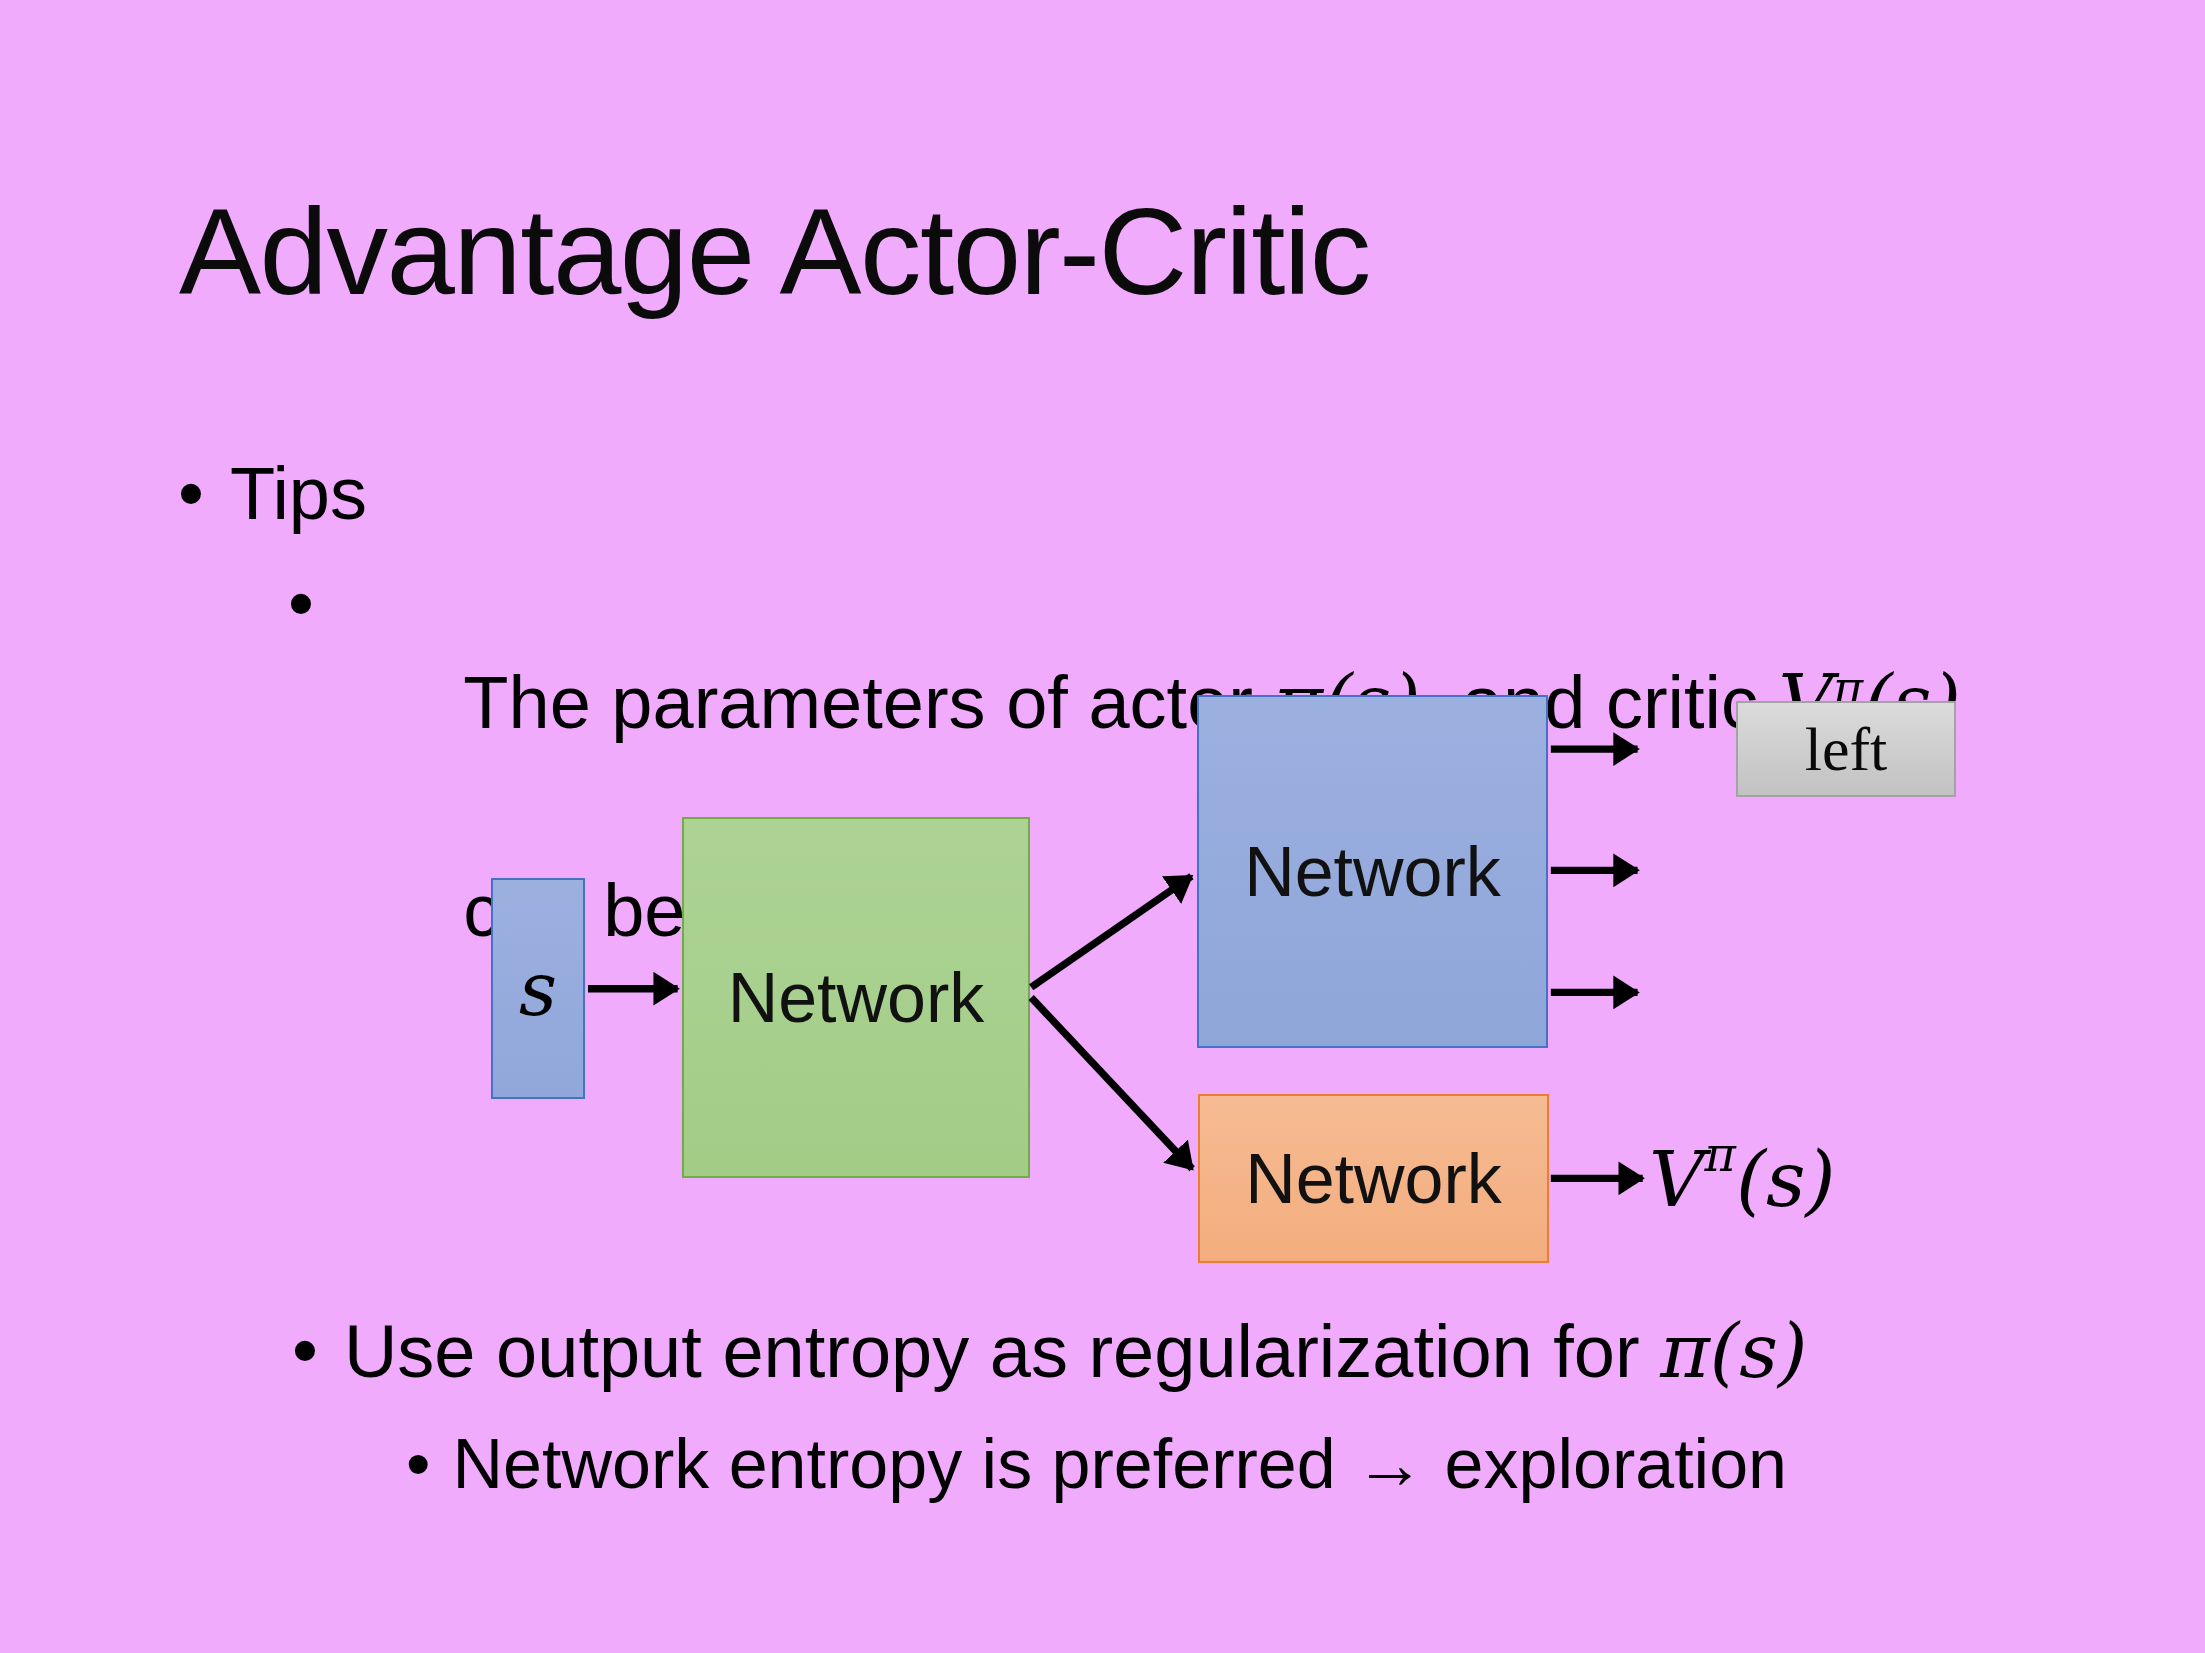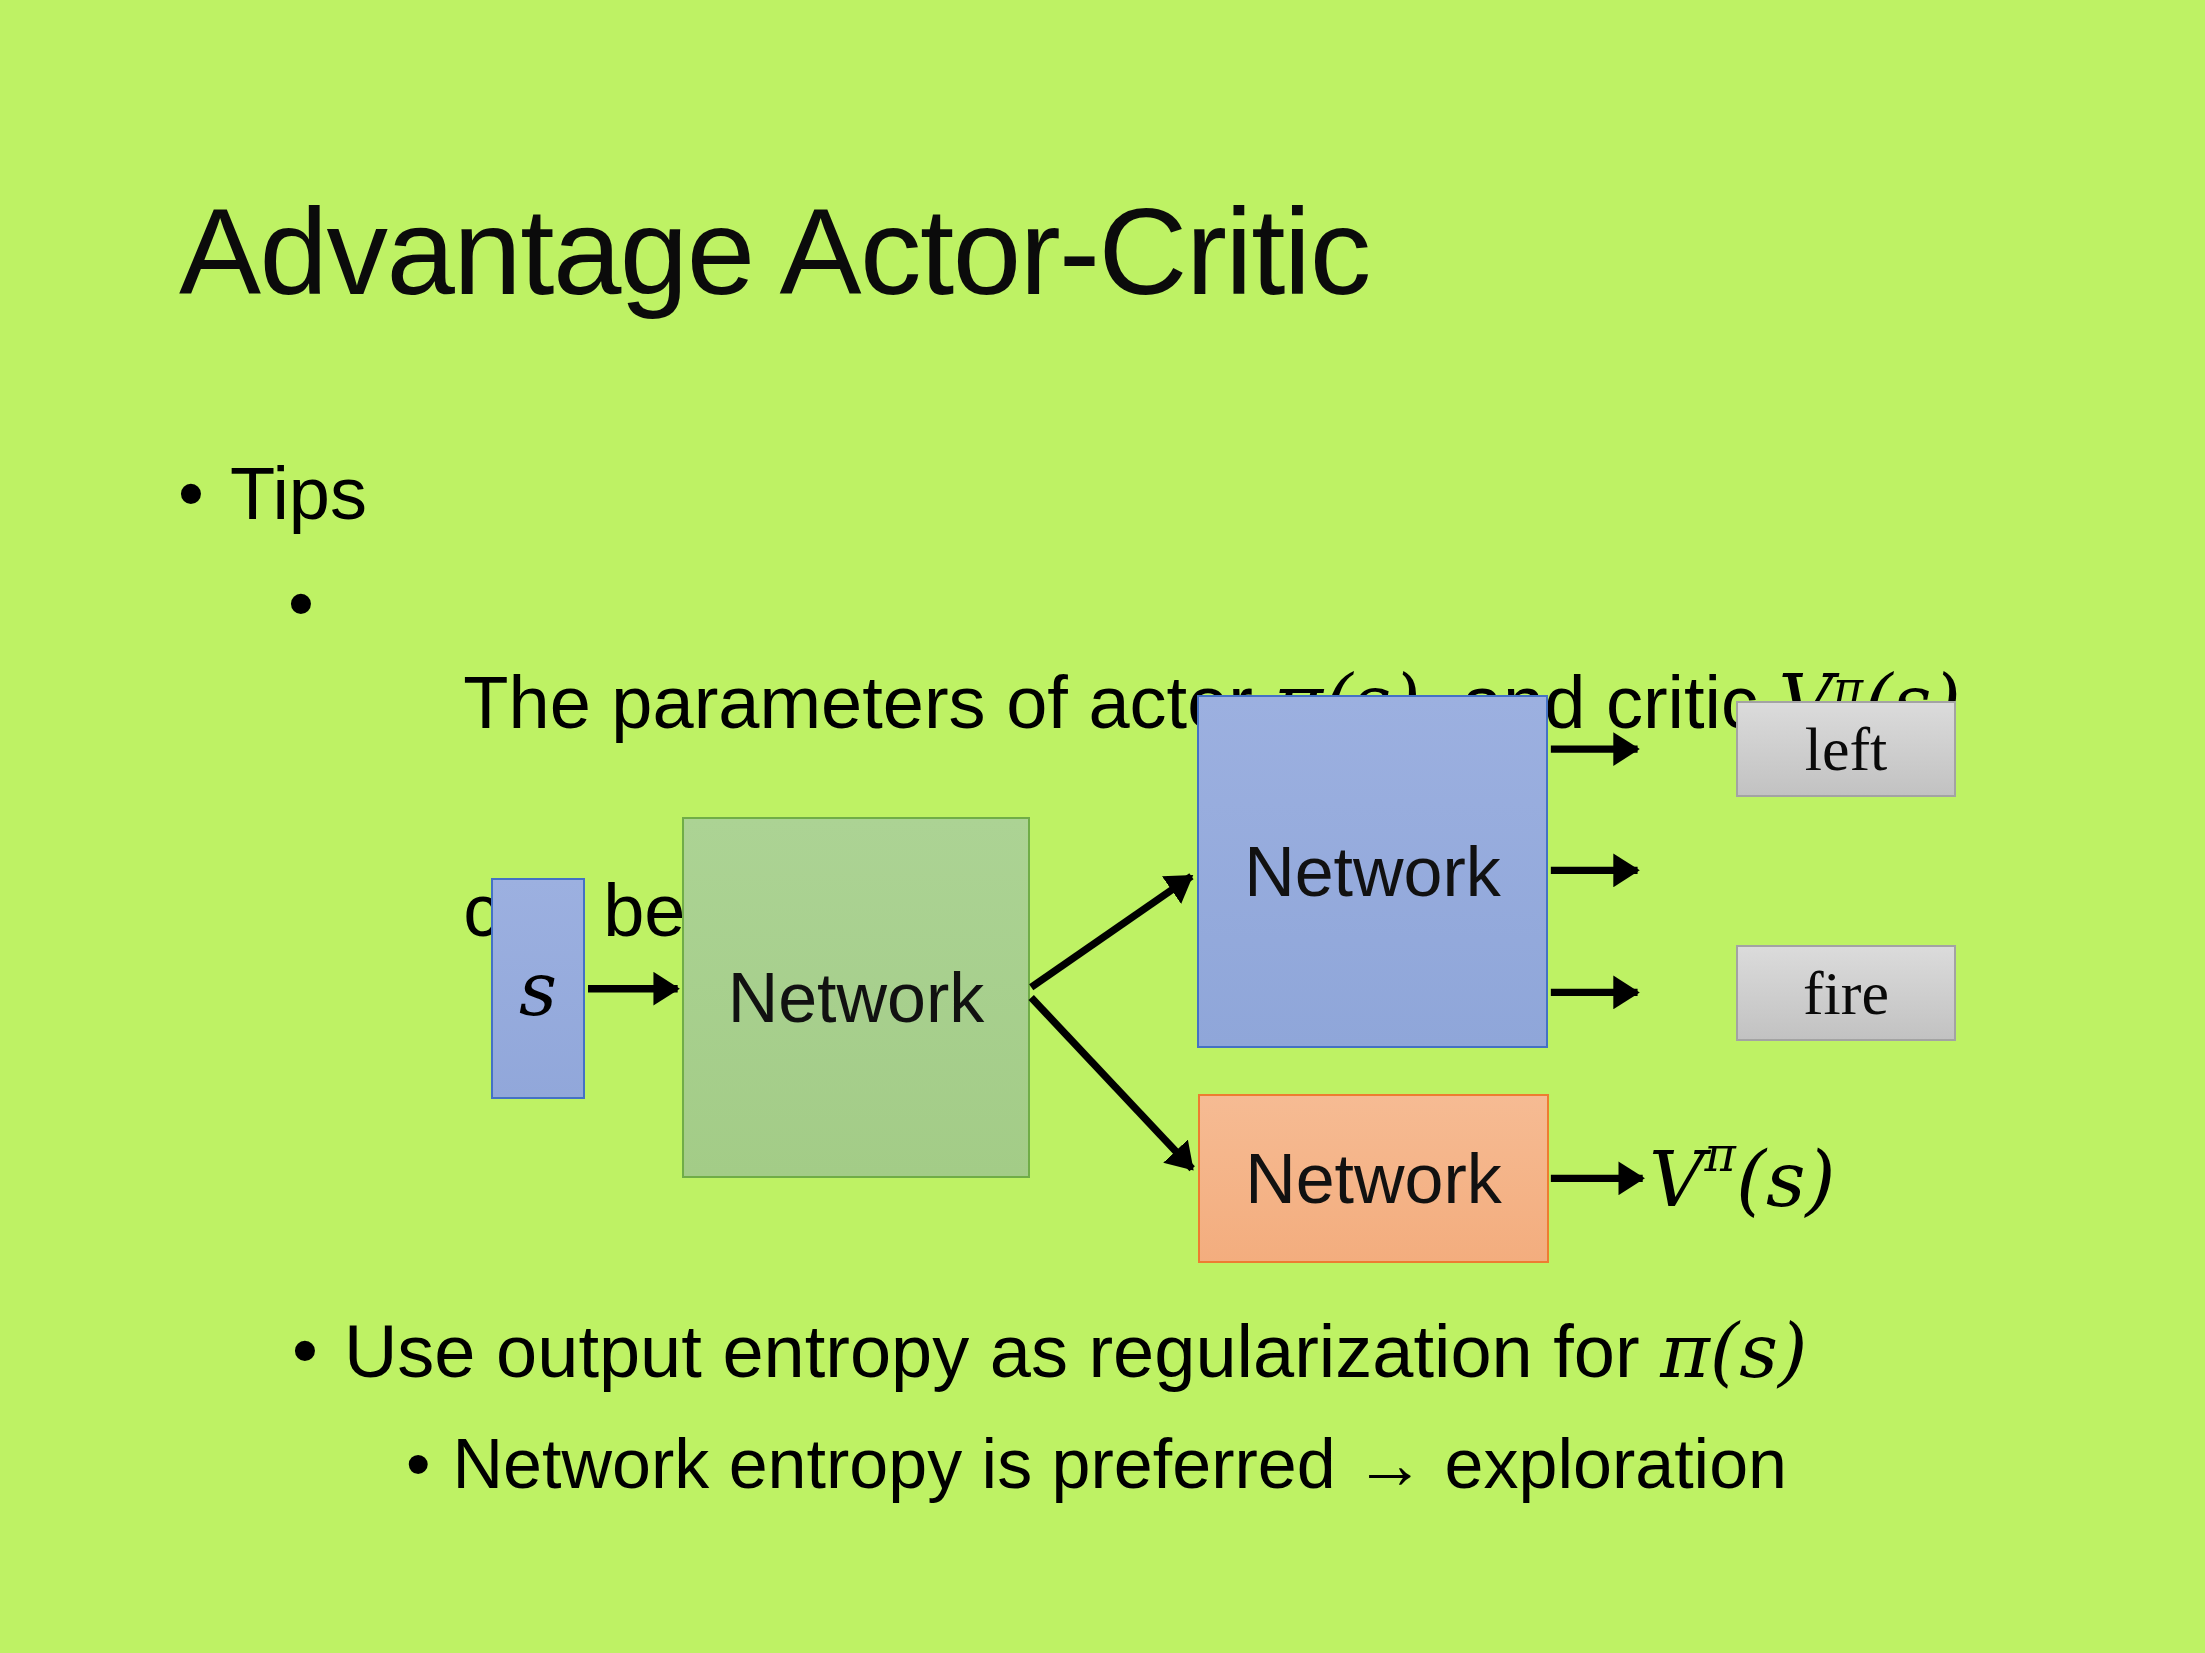--- a/index.html
+++ b/index.html
@@ -1,16 +1,16 @@
 <!DOCTYPE html>
 <html style="font-size:11.8px"><head>
 <meta charset="utf-8">
 <style>
   html,body{margin:0;padding:0;background:#ffffff;}
-  .stage{position:relative;width:2205px;height:1654px;background:#bef264;overflow:hidden;
+  .stage{position:relative;width:2205px;height:1654px;background:#f0abfc;overflow:hidden;
          font-family:"Liberation Sans",sans-serif;color:#000;}
   .title{position:absolute;left:179px;top:181px;font-size:123px;letter-spacing:-1.5px;
          color:#0b0b0b;white-space:nowrap;}
   .bullet{position:absolute;display:flex;align-items:flex-start;white-space:pre-wrap;}
   .bullet .dot{flex:0 0 auto;}
   .lvl1{left:178px;top:450px;font-size:74px;line-height:88px;}
   .lvl2a{left:288px;top:554px;font-size:74px;line-height:99px;}
   .lvl2b{left:292px;top:1307px;font-size:74px;line-height:88px;}
   .lvl3{left:406px;top:1422px;font-size:70px;line-height:84px;}
   .lvl1 .dot,.lvl2a .dot,.lvl2b .dot{margin-right:26px;}
@@ -68,23 +68,20 @@
     <span class="netlbl">Network</span>
   </div>
 
   <div class="box orangebox">
     <span class="netlbl">Network</span>
   </div>
 
   <div class="box graybox gb1">
     <span class="graylbl">left</span>
   </div>
-  <div class="box graybox gb3">
-    <span class="graylbl">fire</span>
-  </div>
 
   <div class="vout">
     <span>V</span>
       <span class="msup">π</span>
       <span>(s)</span>
   </div>
 
   <svg class="arrows" viewBox="0 0 3000 2250">
     <defs>
       <marker id="ah" markerUnits="strokeWidth" markerWidth="3.6" markerHeight="4.6" refX="3.3" refY="2.3" orient="auto">

